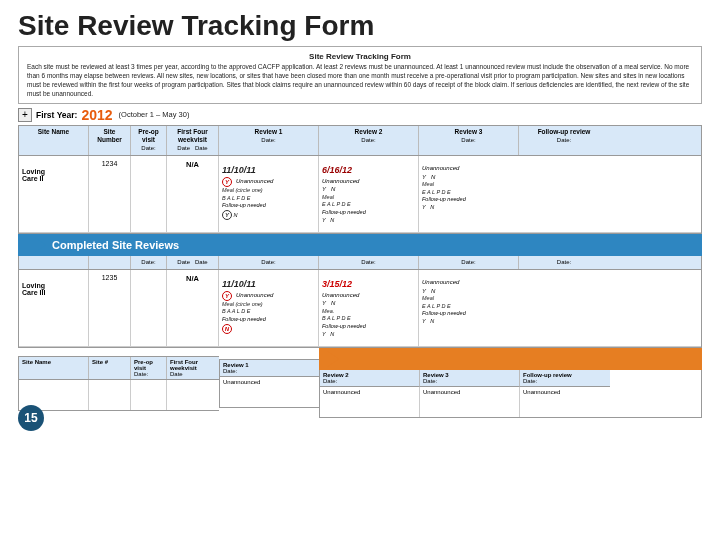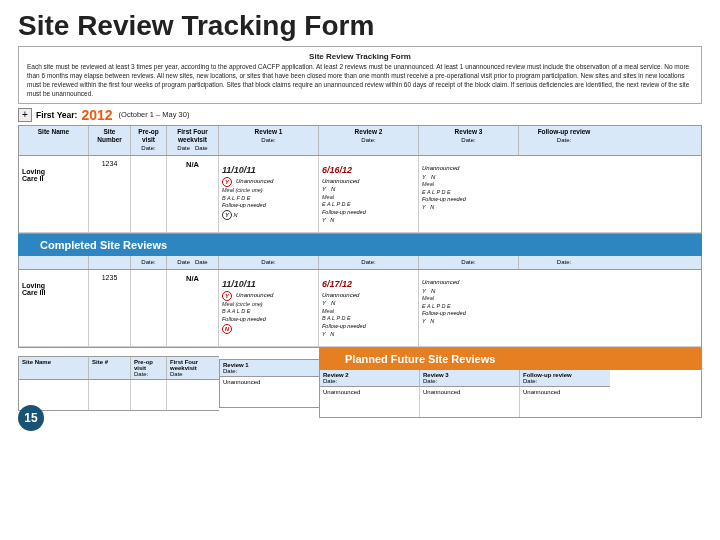--- a/index.html
+++ b/index.html
@@ -160,21 +160,21 @@
       font-size: 6px;
       color: #c00;
       font-weight: bold;
     }
 
     
     .section-banner {
       display: flex;
       align-items: center;
       margin: 0 18px;
-      padding: 3px 4px;
+      padding: 3px 16px;
       font-size: 11px;
       font-weight: bold;
       color: white;
     }
     .banner-completed {
       background: #2e86c1;
     }
 
     
     .page-num {
@@ -320,29 +320,29 @@
           <span>Unannounced</span>
         </div>
         <div class="meal-text">Meal (circle one)</div>
         <div class="meal-text">B A A L D E</div>
         <div class="fup-text">Follow-up needed</div>
         <div class="fup-text">
           <span class="circle-y" style="border-color:#c00;color:#c00;">N</span>
         </div>
       </div>
 
-
-      <div class="data-cell review-cell">
-        <span class="review-date dark-red">6/17/12</span>
+      <div class="data-cell review-cell">
+        <span class="review-date red">3/15/12</span>
         <div>Unannounced<br>Y &nbsp; N</div>
-        <div class="meal-text">Meal</div>
+        <div class="meal-text">Mea.</div>
         <div class="meal-text">B A L P D E</div>
         <div class="fup-text">Follow-up needed</div>
         <div class="fup-text">Y &nbsp; N</div>
       </div>
+
 
       <div class="data-cell review-cell">
         <div>Unannounced<br>Y &nbsp; N</div>
         <div class="meal-text">Meal</div>
         <div class="meal-text">E A L P D E</div>
         <div class="fup-text">Follow-up needed</div>
         <div class="fup-text">Y &nbsp; N</div>
       </div>
     </div>
   </div>
@@ -367,21 +367,20 @@
     <div style="flex:0 0 100px; border:1px solid #999; border-right:none; font-size:6px;">
       <div style="background:#d8e8f8; border-bottom:1px solid #999; padding:2px 3px; font-weight:bold;">Review 1<br><span style="font-weight:normal;">Date:</span></div>
       <div style="min-height:30px; padding:2px 3px;">
         <div>Unannounced</div>
       </div>
     </div>
 
     <div style="flex:1; position:relative;">
       <div style="background:#e67e22; color:white; font-weight:bold; font-size:11px; padding:3px 8px; display:flex; align-items:center;">
         <span class="arrow-shape"></span>
-        <span>Planned Future Site Reviews</span>
       </div>
       <div style="display:grid; grid-template-columns:100px 100px 90px; border:1px solid #999; border-top:none; font-size:6px;">
         <div style="background:#d8e8f8; border-bottom:1px solid #999; border-right:1px solid #bbb; padding:2px 3px; font-weight:bold;">Review 2<br><span style="font-weight:normal;">Date:</span></div>
         <div style="background:#d8e8f8; border-bottom:1px solid #999; border-right:1px solid #bbb; padding:2px 3px; font-weight:bold;">Review 3<br><span style="font-weight:normal;">Date:</span></div>
         <div style="background:#d8e8f8; border-bottom:1px solid #999; padding:2px 3px; font-weight:bold;">Follow-up review<br><span style="font-weight:normal;">Date:</span></div>
 
         <div style="min-height:30px; padding:2px 3px; border-right:1px solid #ccc;">
           <div>Unannounced</div>
         </div>
         <div style="min-height:30px; padding:2px 3px; border-right:1px solid #ccc;">

